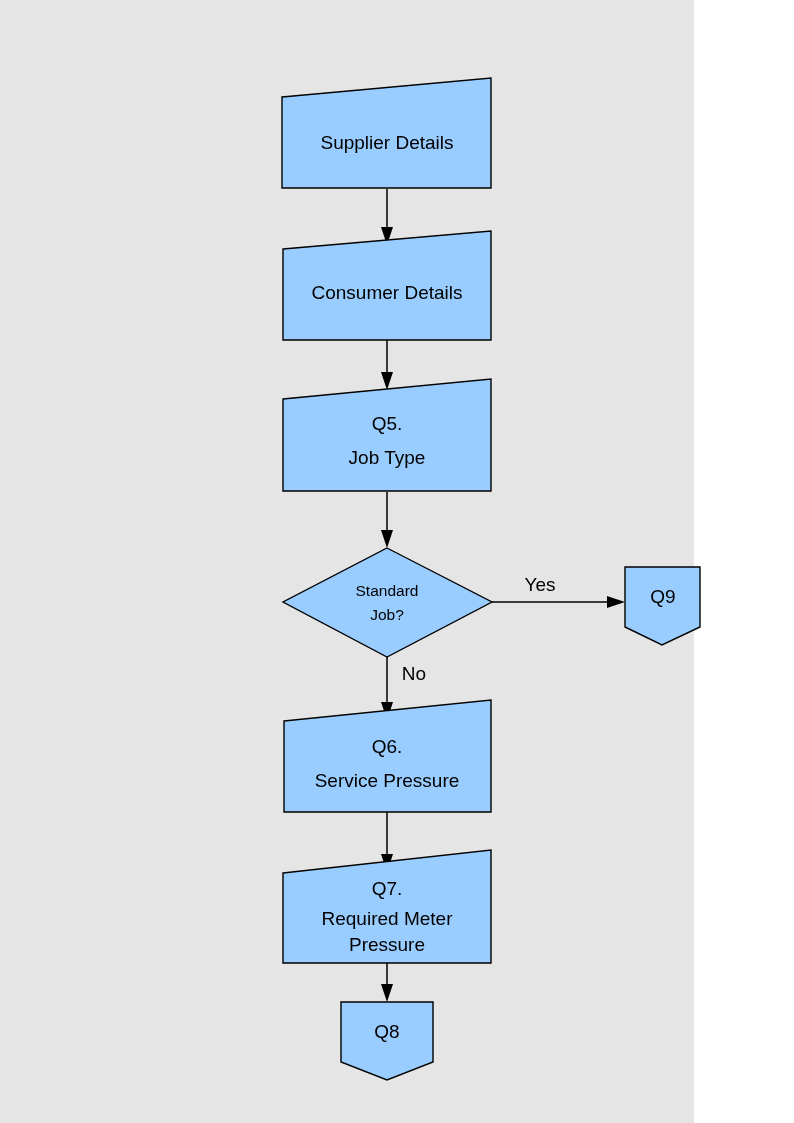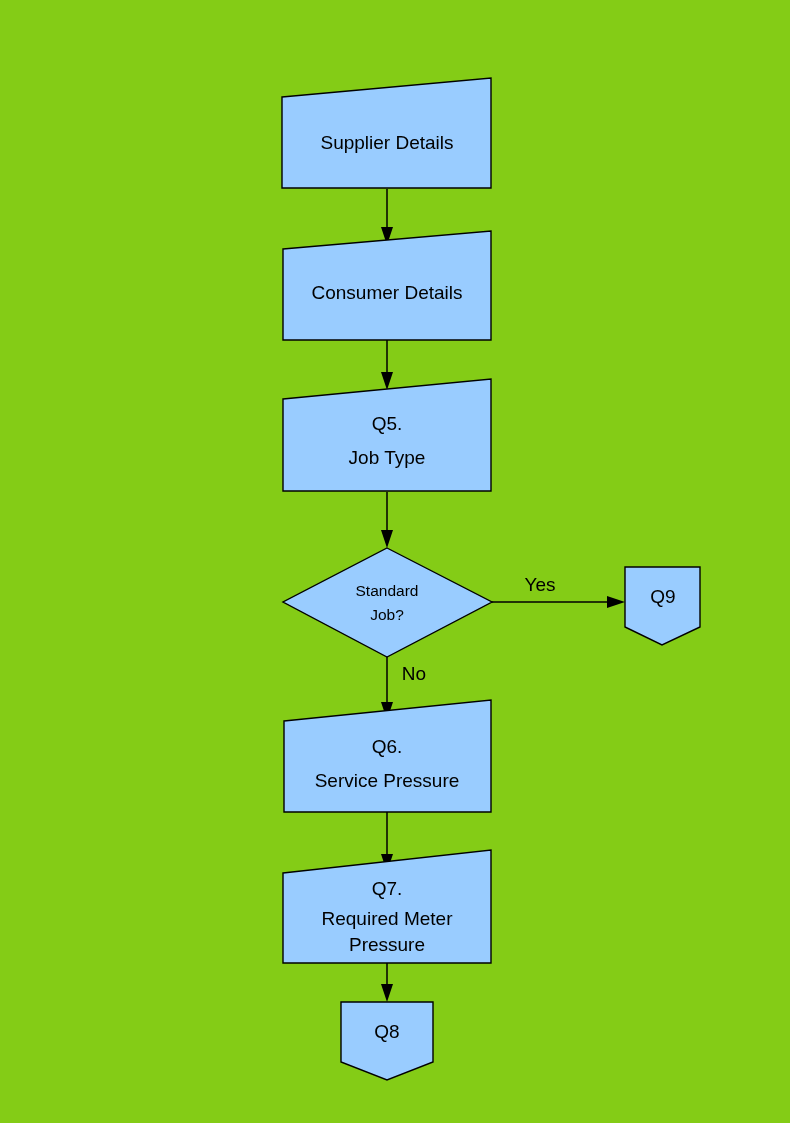--- a/index.html
+++ b/index.html
@@ -9,23 +9,23 @@
     background: #ffffff;
   }
   body {
     width: 794px;
     height: 1123px;
     font-family: "Liberation Sans", sans-serif;
     overflow: hidden;
   }
   #diagram-root {
     position: relative;
-    width: 790px;
+    width: 694px;
     height: 1123px;
-    background: #84cc16;
+    background: #e5e5e5;
   }
   #flow-svg {
     position: absolute;
     left: 0;
     top: 0;
     width: 794px;
     height: 1123px;
     display: block;
   }
   .node-shape {

